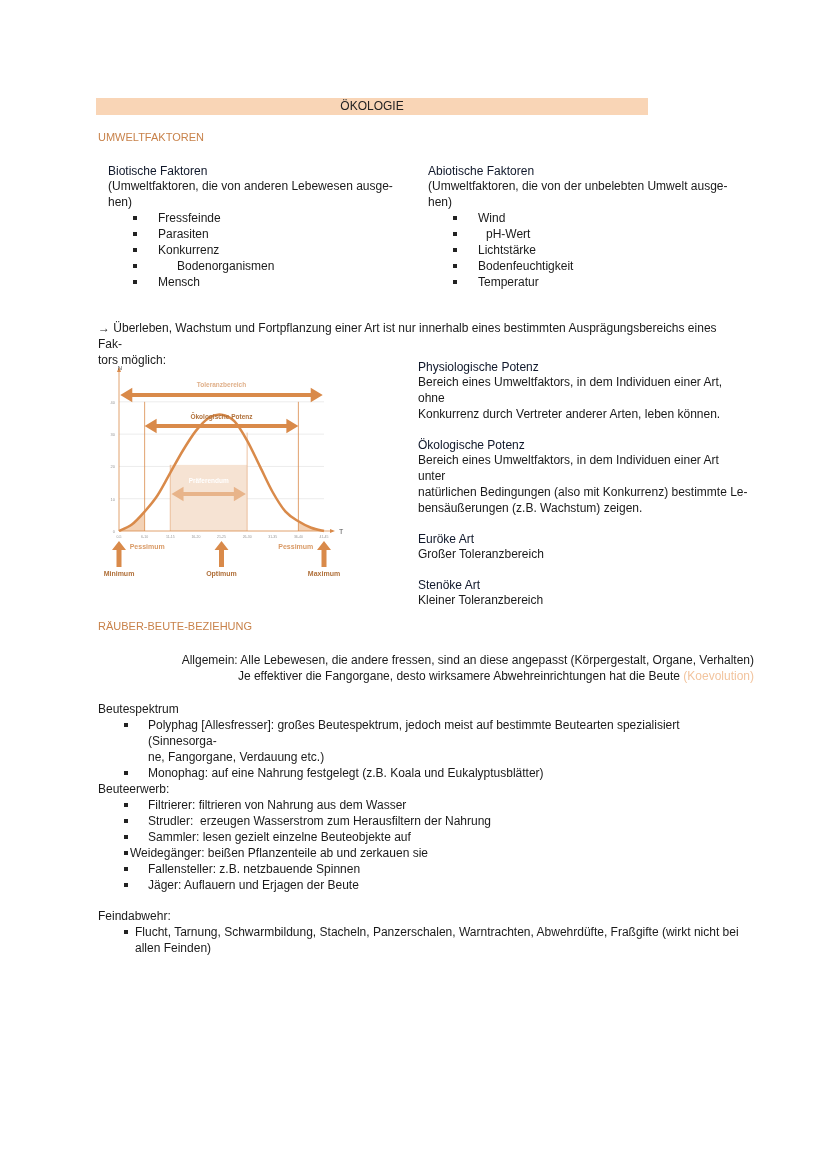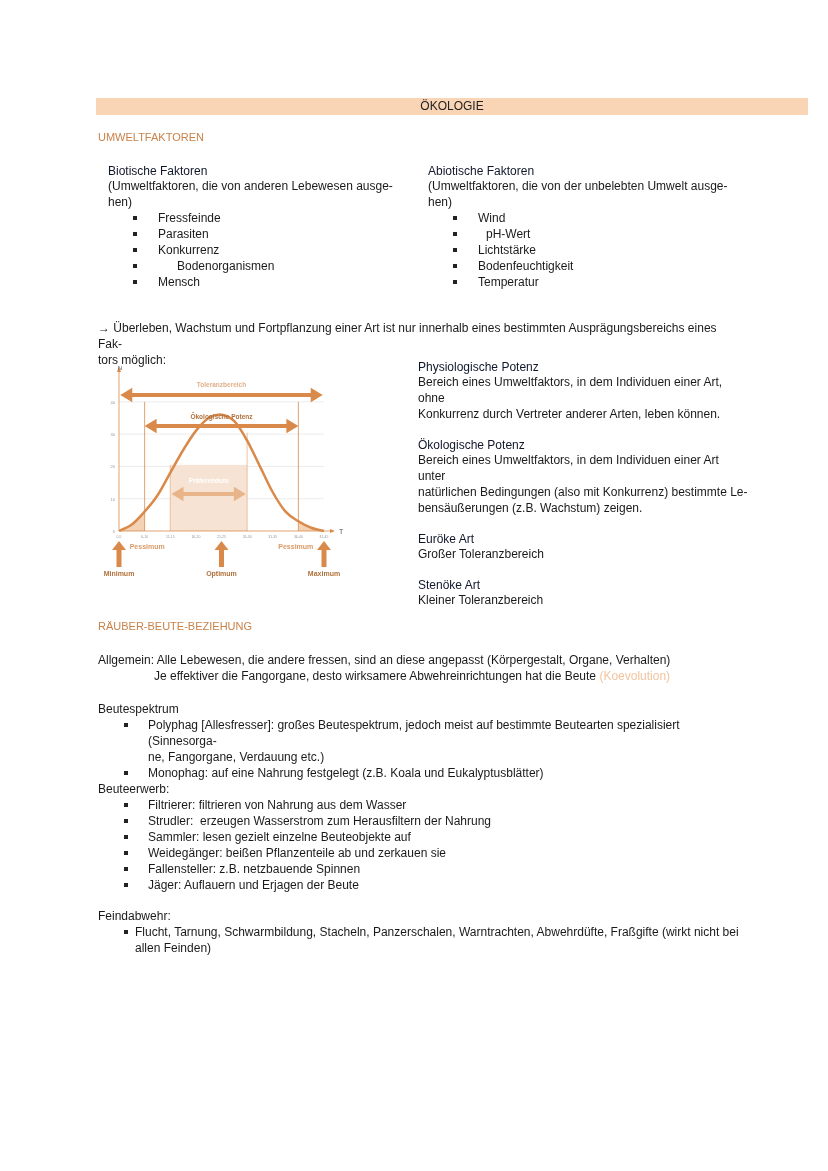--- a/index.html
+++ b/index.html
@@ -1,19 +1,19 @@
 <!DOCTYPE html>
 <html><head>
 <meta charset="utf-8">
 <style>
   html, body { margin: 0; padding: 0; background: #ffffff; }
   body { width: 828px; height: 1171px; position: relative; overflow: hidden;
          font-family: "Liberation Sans", sans-serif; color: #1a1a1a; font-size: 12px; }
   .abs { position: absolute; }
-  .title-bar { left: 96px; top: 98px; width: 712px; height: 17px; background: #f9d5b6;
+  .title-bar { left: 96px; top: 98px; width: 552px; height: 17px; background: #f9d5b6;
                text-align: center; font-size: 12px; line-height: 17px; color: #222; }
   .section-heading { color: #c8824a; font-size: 11px; }
   .sub-heading { color: #0f172a; font-size: 12px; }
   .text { font-size: 12px; line-height: 16px; }
   ul.sq { list-style: none; margin: 0; padding: 0; }
   ul.sq li { position: relative; padding-left: 0; line-height: 16px; font-size: 12px; }
   ul.sq li .bullet { position: absolute; width: 4px; height: 4px; background: #222; top: 6px; }
   .accent-faint { color: #f2c49e; }
   svg text { font-family: "Liberation Sans", sans-serif; }
 </style>
@@ -137,21 +137,21 @@
     <div class="text">Großer Toleranzbereich</div>
   </div>
   <div>
     <div class="sub-heading">Stenöke Art</div>
     <div class="text">Kleiner Toleranzbereich</div>
   </div>
 </div>
 
 <div class="abs section-heading" style="left:98px; top:620px;">RÄUBER-BEUTE-BEZIEHUNG</div>
 
-<div class="abs text" style="left:98px; top:652px; width:650px;">
+<div class="abs text" style="left:104px; top:652px; width:650px;text-align:right;">
   <div>Allgemein: Alle Lebewesen, die andere fressen, sind an diese angepasst (Körpergestalt, Organe, Verhalten)</div>
   <div style="padding-left:56px;"><span>Je effektiver die Fangorgane, desto wirksamere Abwehreinrichtungen hat die Beute</span> <span class="accent-faint">(Koevolution)</span></div>
 </div>
 
 <div class="abs" style="left:98px; top:701px; width:650px;">
   <div class="text">Beutespektrum</div>
   <ul class="sq">
     <li>
         <span class="bullet" style="left:26px;"></span>
       <div style="margin-left:50px;">Polyphag [Allesfresser]: großes Beutespektrum, jedoch meist auf bestimmte Beutearten spezialisiert (Sinnesorga-</div>
@@ -163,21 +163,21 @@
     </li>
   </ul>
 </div>
 
 <div class="abs" style="left:98px; top:781px; width:650px;">
   <div class="text">Beuteerwerb:</div>
   <ul class="sq">
     <li><span class="bullet" style="left:26px;"></span><span style="margin-left:50px;">Filtrierer: filtrieren von Nahrung aus dem Wasser</span></li>
     <li><span class="bullet" style="left:26px;"></span><span style="margin-left:50px; white-space:pre;">Strudler:  erzeugen Wasserstrom zum Herausfiltern der Nahrung</span></li>
     <li><span class="bullet" style="left:26px;"></span><span style="margin-left:50px;">Sammler: lesen gezielt einzelne Beuteobjekte auf</span></li>
-    <li><span class="bullet" style="left:26px;"></span><span style="margin-left:50px;text-align:center;">Weidegänger: beißen Pflanzenteile ab und zerkauen sie</span></li>
+    <li><span class="bullet" style="left:26px;"></span><span style="margin-left:32px;text-align:center;">Weidegänger: beißen Pflanzenteile ab und zerkauen sie</span></li>
     <li><span class="bullet" style="left:26px;"></span><span style="margin-left:50px;">Fallensteller: z.B. netzbauende Spinnen</span></li>
     <li><span class="bullet" style="left:26px;"></span><span style="margin-left:50px;">Jäger: Auflauern und Erjagen der Beute</span></li>
   </ul>
 </div>
 
 <div class="abs" style="left:98px; top:908px; width:650px;">
   <div class="text">Feindabwehr:</div>
   <ul class="sq">
     <li>
         <span class="bullet" style="left:26px;"></span>

